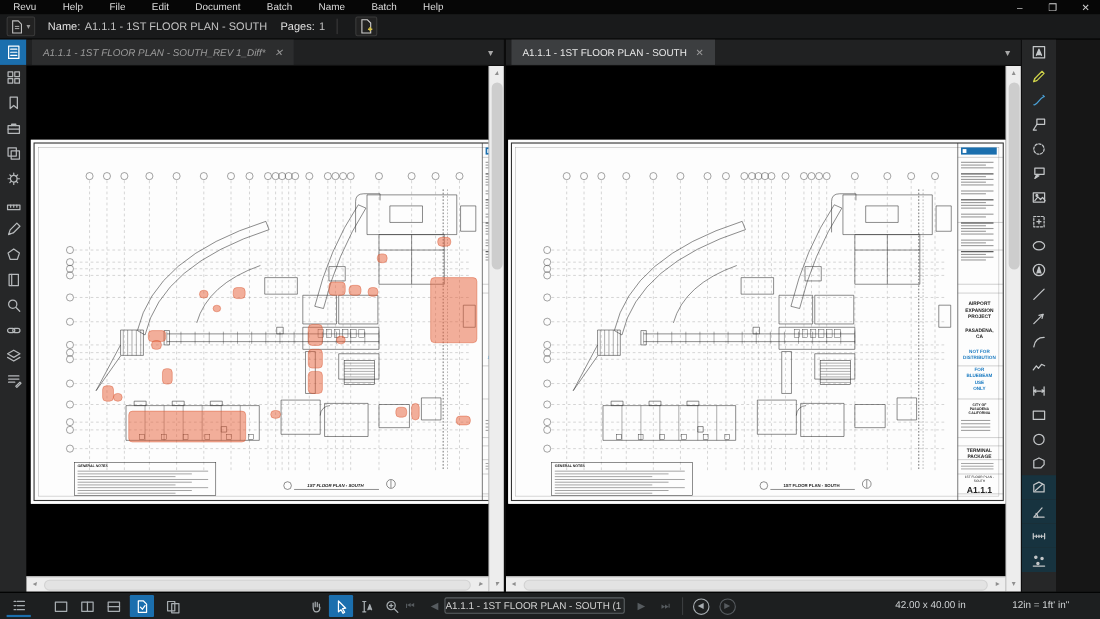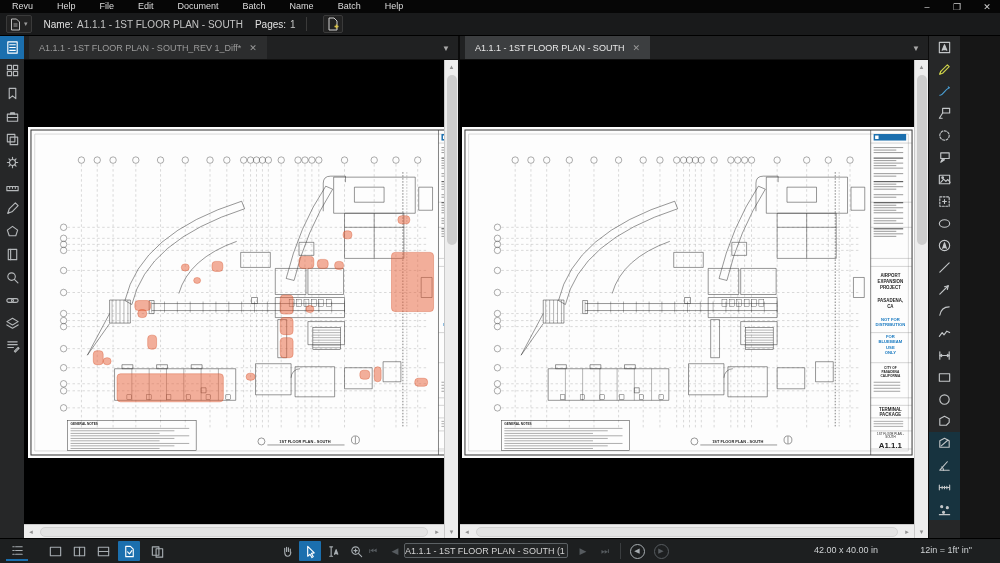--- a/index.html
+++ b/index.html
@@ -32,21 +32,21 @@
   .side-rail { background:#262728; display:flex; flex-direction:column; align-items:center; }
   #left-rail  { width:24px; }
   #right-rail { width:32px; border-left:1px solid #0c0c0c; }
   .rail-icon { width:100%; height:23px; display:flex; align-items:center; justify-content:center;
     color:#b5b8ba; }
   #right-rail .rail-icon { height:22px; color:#c3c6c8; }
   .rail-icon.active { background:#1b6fae; color:#fff; }
   .rail-icon.tintblue { background:#17333f; }
 
   .pane { display:flex; flex-direction:column; position:relative; }
-  #pane-left  { width:434px; }
+  #pane-left  { width:434px;font-style:italic; }
   #pane-right { width:468px; }
   #pane-divider { width:2px; background:#0b0b0b; }
 
   .tabbar { height:24px; background:#202122; display:flex; align-items:stretch; position:relative;
     border-bottom:1px solid #101010; }
   .tab { display:flex; align-items:center; gap:8px; padding:0 10px; font-size:9px;
     margin-left:5px; }
   .tab.inactive { background:#2c2d2e; color:#9b9b9b; }
   .tab.active   { background:#3c3e40; color:#e9e9e9; }
   .tab-close { font-size:9px; color:#9a9a9a; }

